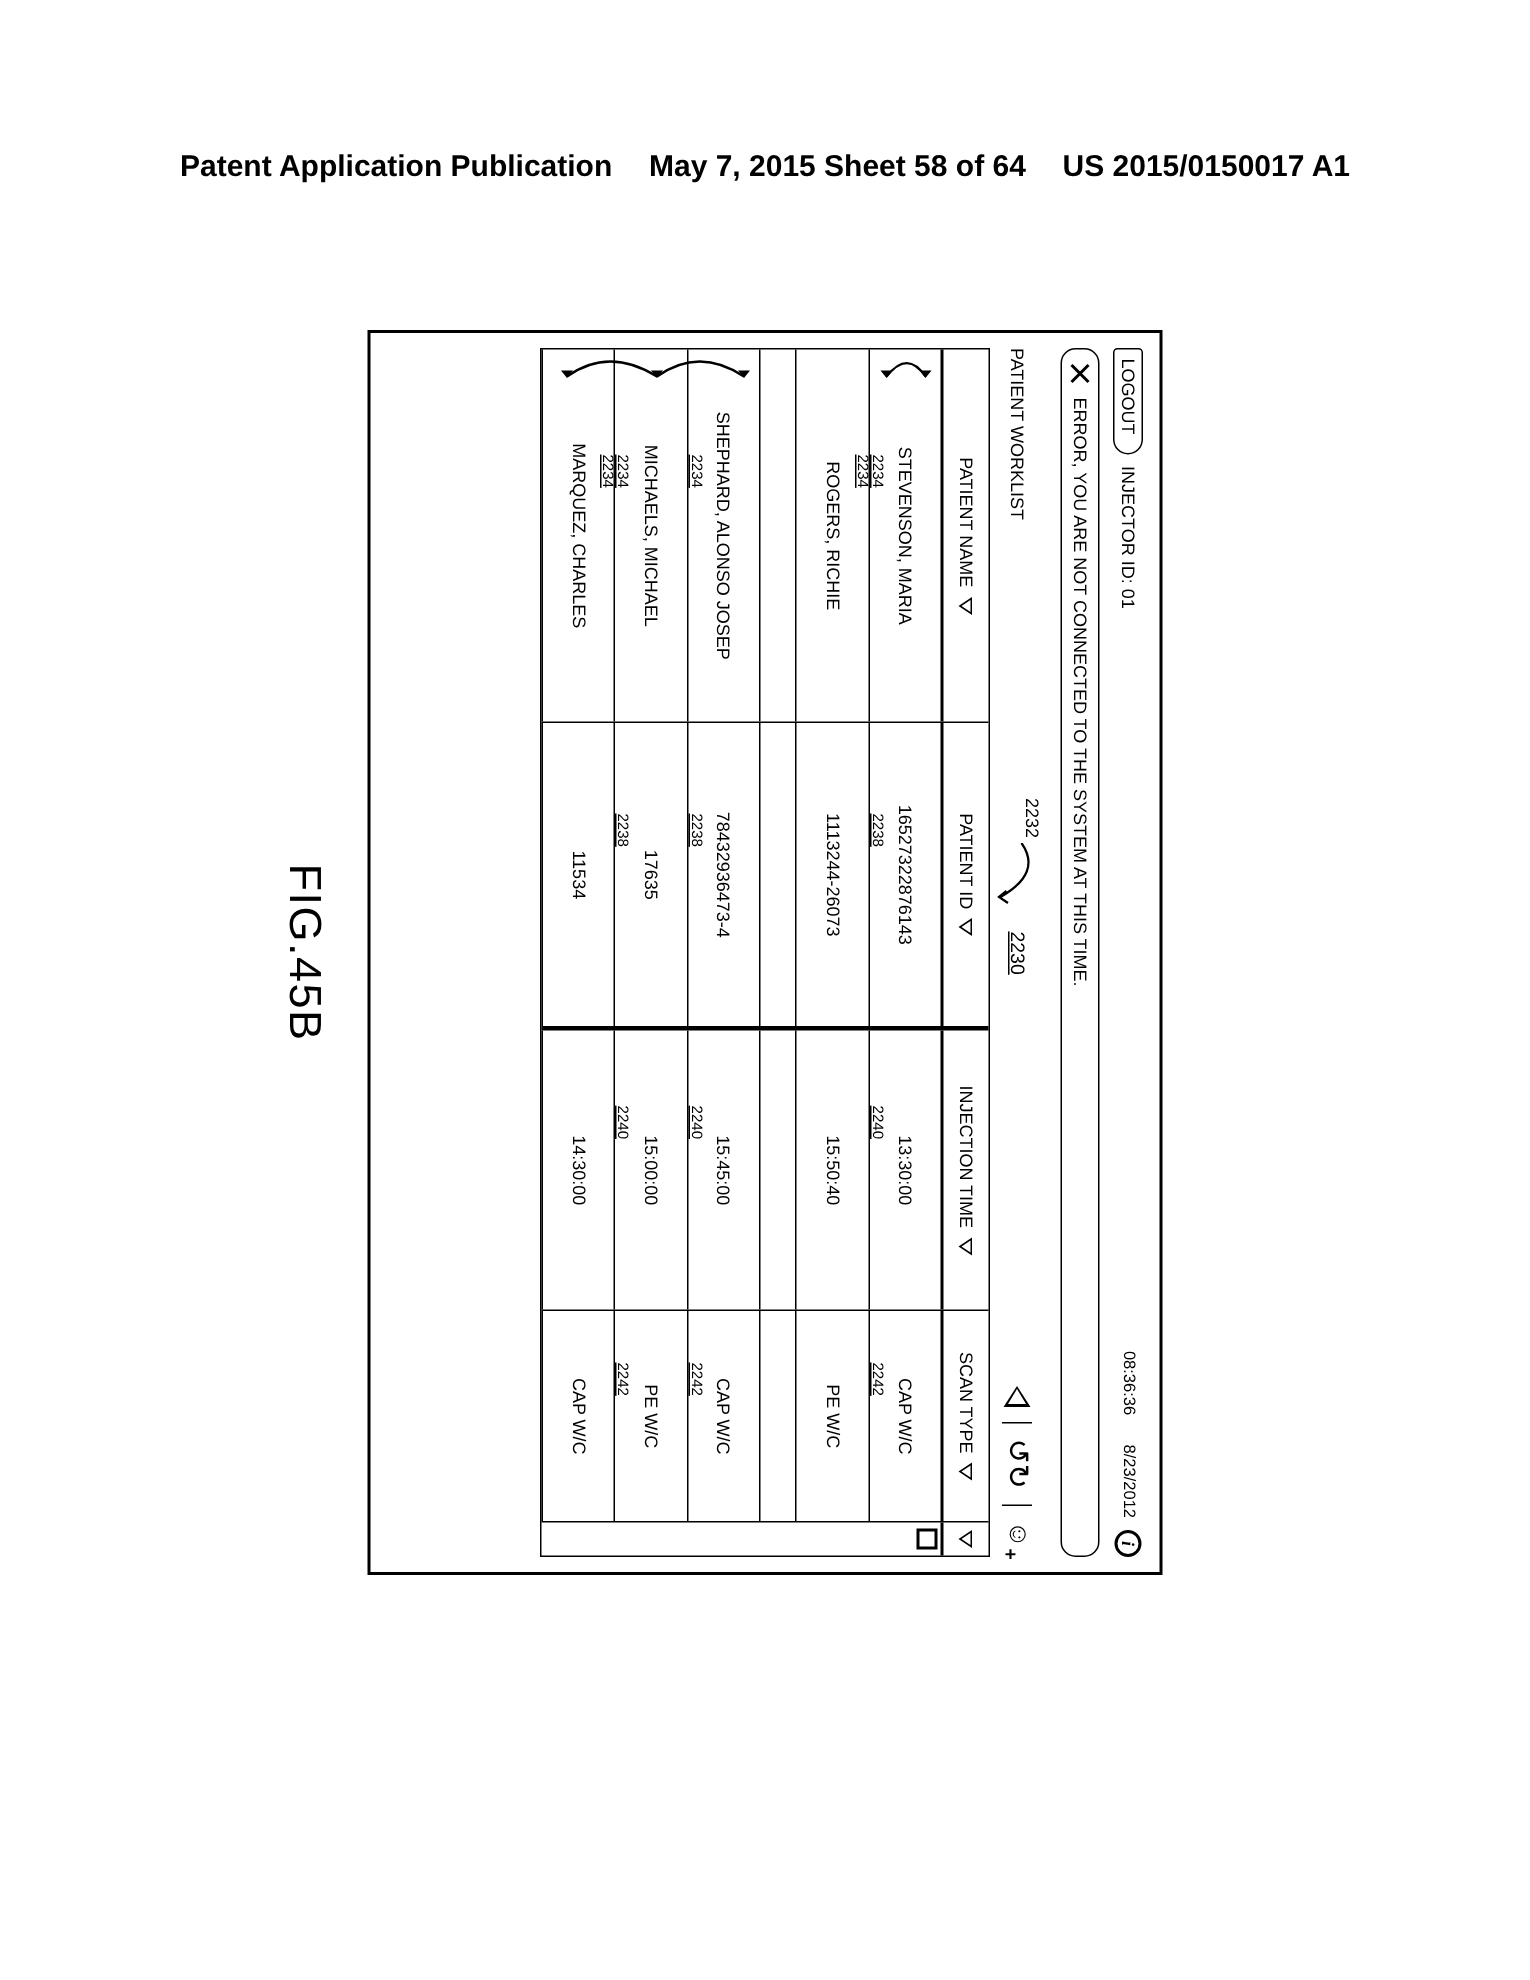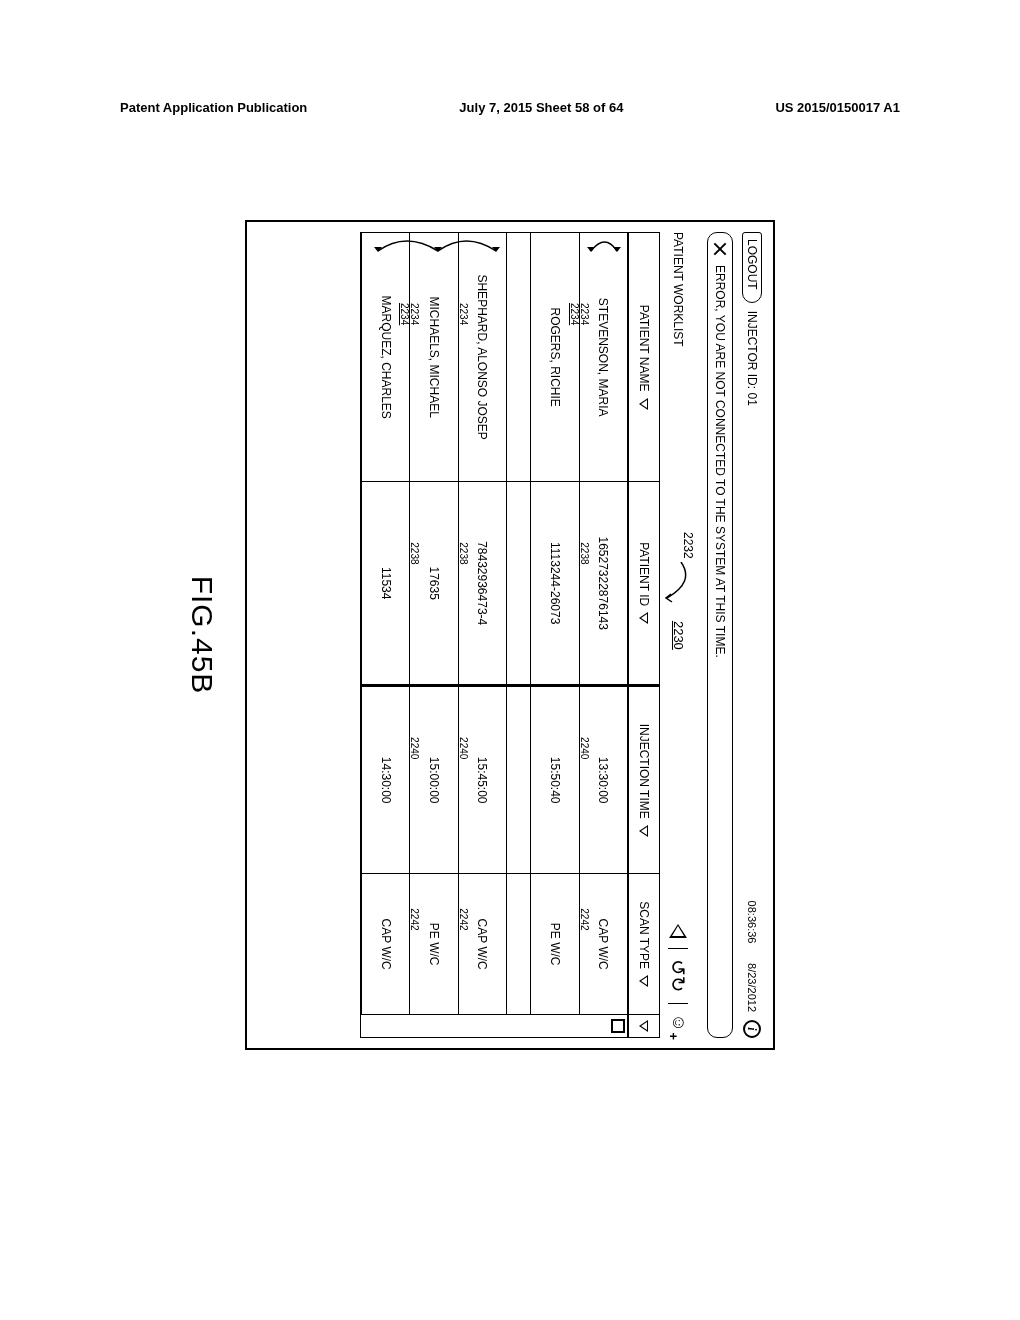--- a/index.html
+++ b/index.html
@@ -10,21 +10,21 @@
     height: 1320px;
     position: relative;
   }
   .page-header {
     position: absolute;
     top: 100px;
     left: 120px;
     right: 120px;
     display: flex;
     justify-content: space-between;
-    font-size: 13px;
+    font-size: 20px;
     font-weight: bold;
   }
   .figure-wrap {
     position: absolute;
     top: 220px;
     left: 180px;
     width: 660px;
     height: 830px;
     transform: rotate(90deg);
     transform-origin: center center;
@@ -167,21 +167,21 @@
     font-size: 30px;
     letter-spacing: 1px;
   }
   .curve-arrows { position:absolute; left:-4px; top:0; width:34px; height:100%; }
 </style>
 </head>
 <body>
 
 <div class="page-header">
   <span>Patent Application Publication</span>
-  <span>July 7, 2015   Sheet 58 of 64</span>
+  <span>May 7, 2015   Sheet 58 of 64</span>
   <span>US 2015/0150017 A1</span>
 </div>
 
 <div class="figure-wrap">
   <div class="screen">
 
     <div class="topbar">
       <span class="logout">LOGOUT</span>
       <span class="injector">
         <span>INJECTOR ID:</span>

